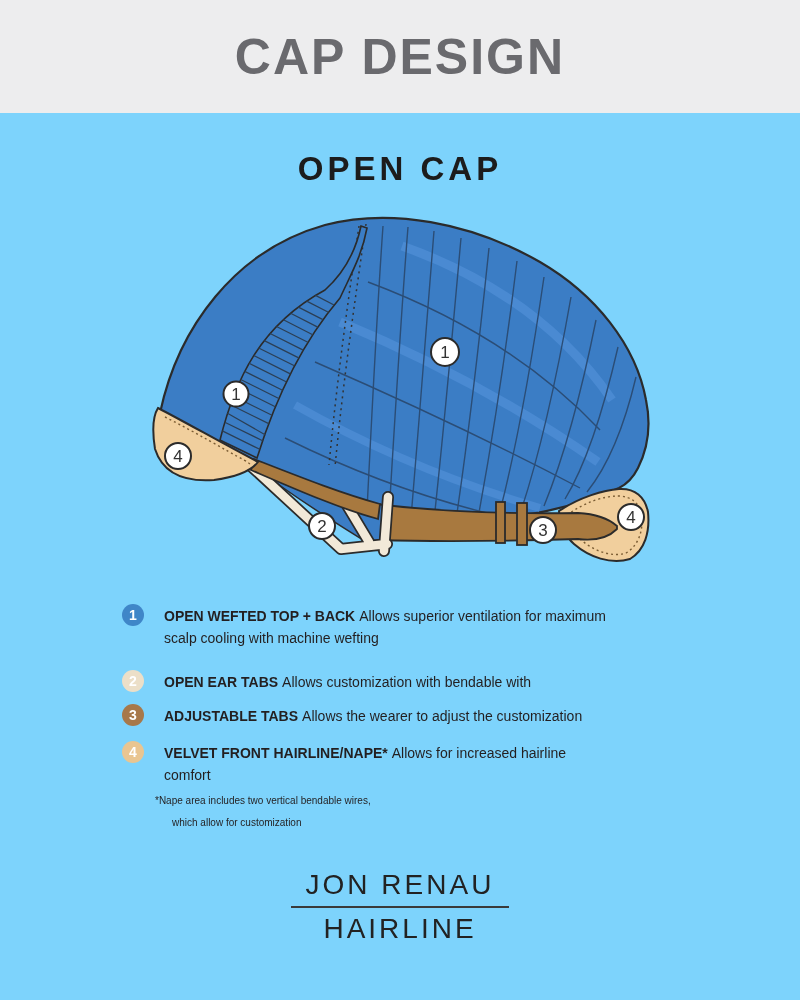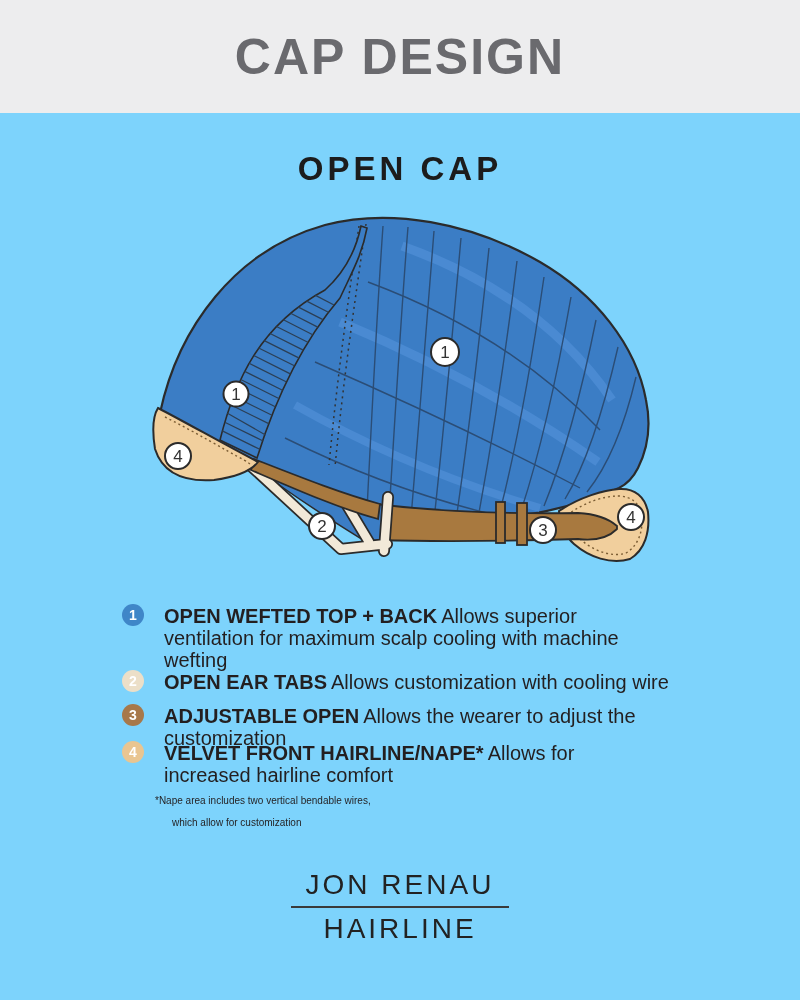--- a/index.html
+++ b/index.html
@@ -12,21 +12,21 @@
 
   .diagram-title{position:absolute;left:0;top:150px;width:800px;text-align:center;
     font-size:33px;letter-spacing:4px;color:#1c1c1c;font-weight:700;}
 
   .illustration{position:absolute;left:140px;top:210px;width:560px;height:370px;}
 
   .legend-row{position:absolute;left:122px;display:flex;align-items:flex-start;}
   .lc{width:22px;height:22px;border-radius:50%;flex:0 0 22px;
     display:flex;align-items:center;justify-content:center;
     color:#fff;font-size:14px;font-weight:bold;}
-  .lt{margin-left:20px;font-size:20px;line-height:22px;color:#231f20;padding-top:1px;}
+  .lt{margin-left:20px;font-size:14px;line-height:22px;color:#231f20;padding-top:1px;}
   .term{font-weight:bold;margin-right:4px;}
   .w1 .lt{width:462px;}
   .w2 .lt{width:560px;}
   .w3 .lt{width:560px;}
   .w4 .lt{width:430px;}
 
   .footnote{position:absolute;left:155px;top:790px;font-size:10px;line-height:22px;color:#231f20;}
   .footnote .fn2{margin-left:17px;}
 
   .brand{position:absolute;left:0;top:866px;width:800px;text-align:center;color:#222;}
@@ -114,25 +114,25 @@
       </g>
     </svg>
   </div>
 
   <div class="legend-row w1" style="top:604px">
     <span class="lc" style="background: rgb(63, 134, 200);">1</span>
     <div class="lt"><span class="term">OPEN WEFTED TOP + BACK</span><span>Allows superior ventilation for maximum scalp cooling with machine wefting</span></div>
   </div>
   <div class="legend-row w2" style="top:670px">
     <span class="lc" style="background: rgb(236, 223, 200);">2</span>
-    <div class="lt"><span class="term">OPEN EAR TABS</span><span>Allows customization with cooling wire</span></div>
+    <div class="lt"><span class="term">OPEN EAR TABS</span><span>Allows customization with bendable with</span></div>
   </div>
   <div class="legend-row w3" style="top:704px">
     <span class="lc" style="background: rgb(167, 120, 74);">3</span>
-    <div class="lt"><span class="term">ADJUSTABLE OPEN</span><span>Allows the wearer to adjust the customization</span></div>
+    <div class="lt"><span class="term">ADJUSTABLE TABS</span><span>Allows the wearer to adjust the customization</span></div>
   </div>
   <div class="legend-row w4" style="top:741px">
     <span class="lc" style="background: rgb(233, 197, 145);">4</span>
     <div class="lt"><span class="term">VELVET FRONT HAIRLINE/NAPE*</span><span>Allows for increased hairline comfort</span></div>
   </div>
 
   <div class="footnote">
     <div>*Nape area includes two vertical bendable wires,</div>
     <div class="fn2">which allow for customization</div>
   </div>

